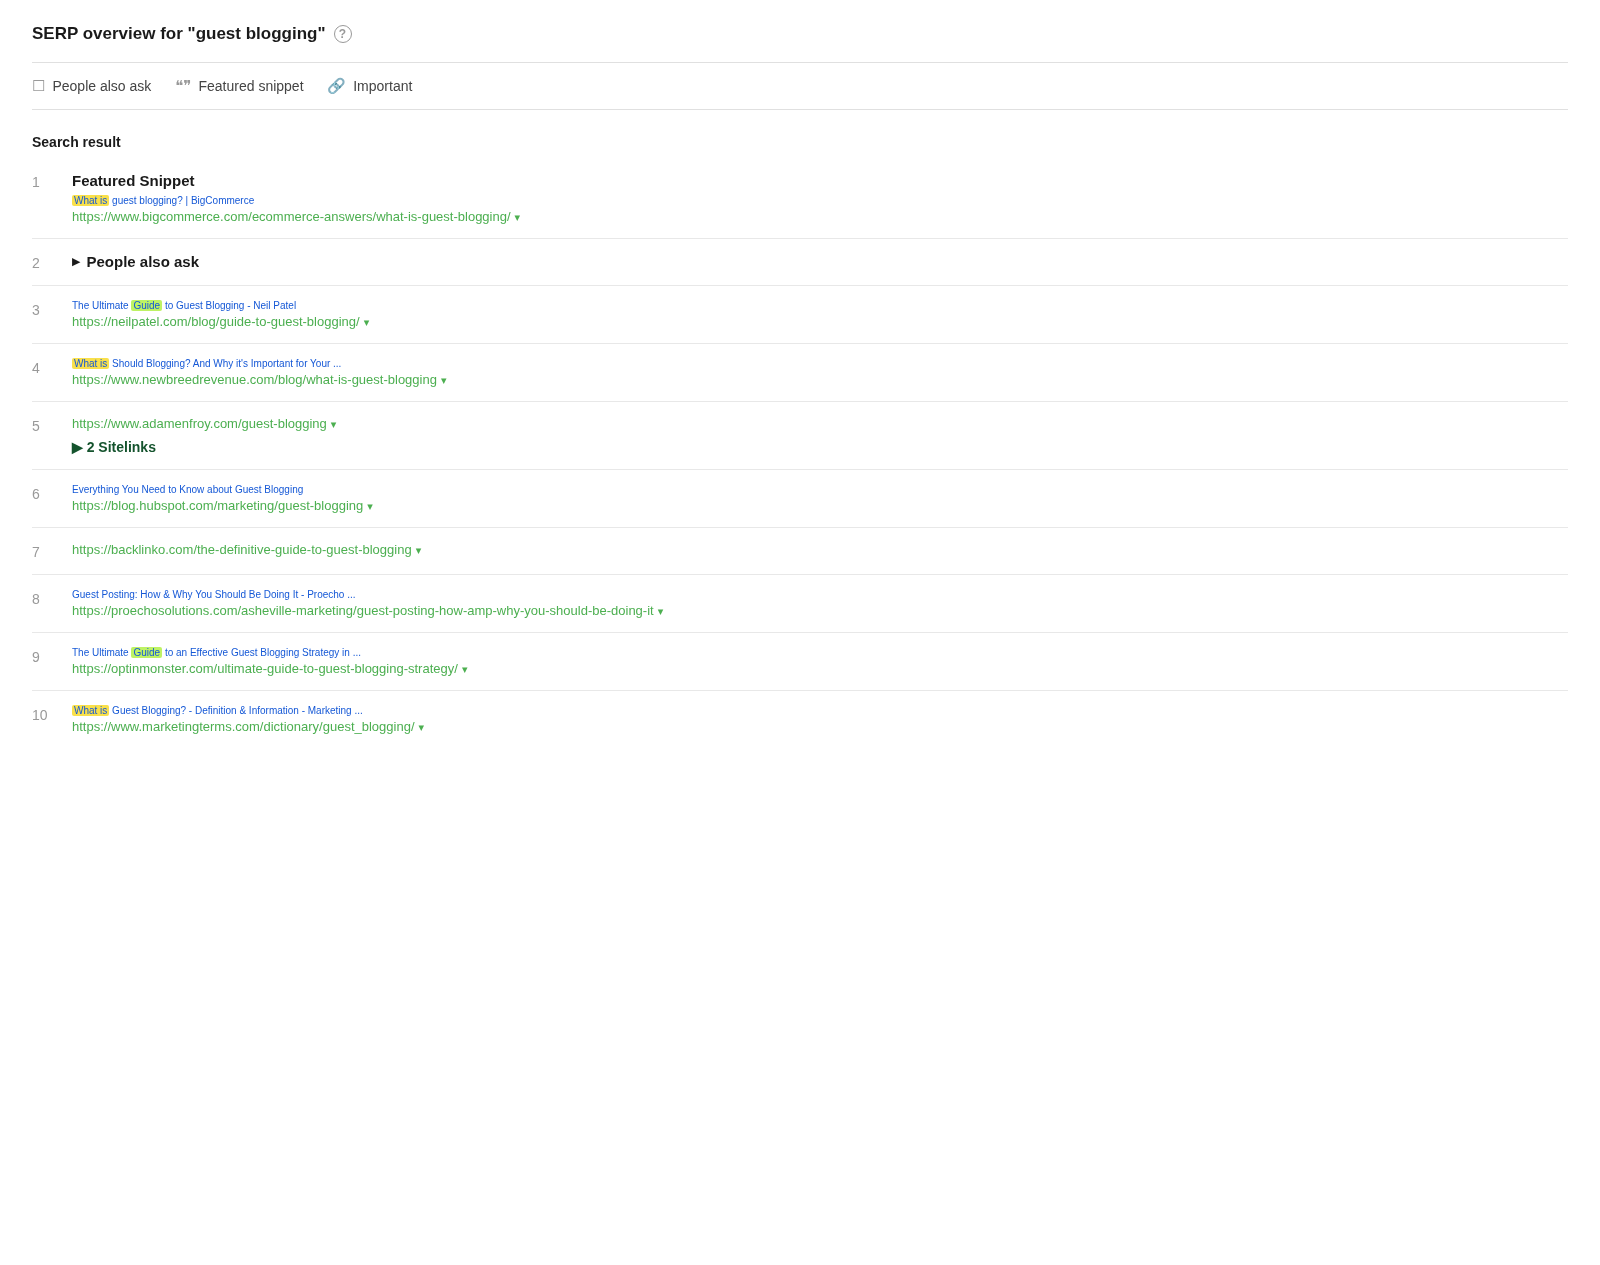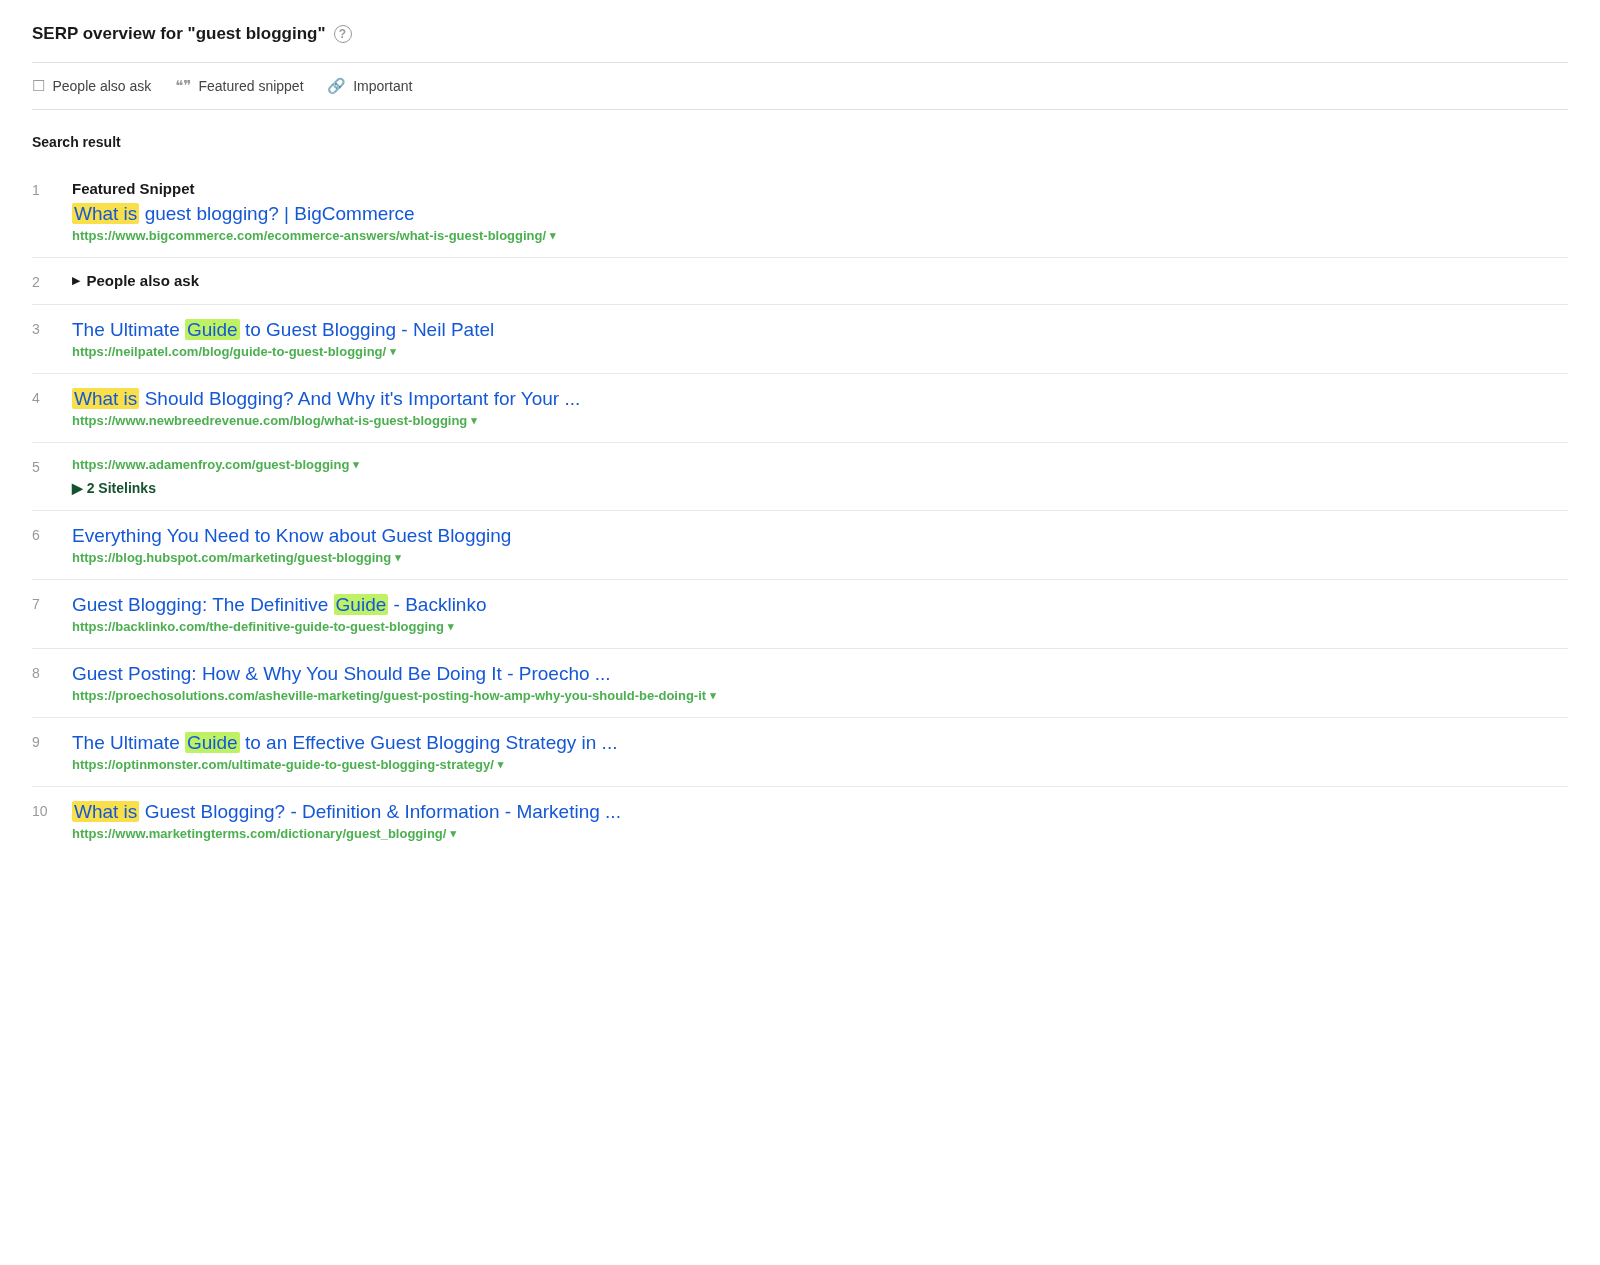--- a/index.html
+++ b/index.html
@@ -57,21 +57,21 @@
 
     .filter-icon {
       color: #999;
       font-size: 15px;
     }
 
     .section-header {
       font-size: 14px;
       font-weight: 700;
       color: #1a1a1a;
-      margin-bottom: 16px;
+      margin-bottom: 8px;
       padding-top: 4px;
     }
 
     .result-row {
       display: flex;
       align-items: flex-start;
       gap: 20px;
       padding: 14px 0;
       border-bottom: 1px solid #e8e8e8;
     }
@@ -85,35 +85,34 @@
       color: #999;
       min-width: 20px;
       padding-top: 2px;
     }
 
     .result-content {
       flex: 1;
     }
 
     .result-title {
-      font-size: 19px;
+      font-size: 10px;
       color: #1558d6;
       text-decoration: none;
       display: block;
       margin-bottom: 3px;
       cursor: pointer;
     }
 
     .result-url {
       font-size: 13px;
       color: #4caf50;
       display: flex;
-      align-items: center;
+      align-items: flex-end;
       gap: 4px;
-      font-weight: bold;
     }
 
     .dropdown-arrow {
       color: #4caf50;
       font-size: 11px;
     }
 
     .featured-label {
       font-size: 15px;
       font-weight: 700;
@@ -227,21 +226,20 @@
     <div class="result-row">
       <div class="row-number">6</div>
       <div class="result-content">
         <a class="result-title" href="#"><span>Everything You Need to Know about Guest Blogging</span></a>
         <div class="result-url">https://blog.hubspot.com/marketing/guest-blogging <span class="dropdown-arrow">▾</span></div>
       </div>
     </div>
     <div class="result-row">
       <div class="row-number">7</div>
       <div class="result-content">
-        <a class="result-title" href="#"><span>Guest Blogging: The Definitive </span><span class="highlight-green">Guide</span><span> - Backlinko</span></a>
         <div class="result-url">https://backlinko.com/the-definitive-guide-to-guest-blogging <span class="dropdown-arrow">▾</span></div>
       </div>
     </div>
     <div class="result-row">
       <div class="row-number">8</div>
       <div class="result-content">
         <a class="result-title" href="#"><span>Guest Posting: How &amp; Why You Should Be Doing It - Proecho ...</span></a>
         <div class="result-url">https://proechosolutions.com/asheville-marketing/guest-posting-how-amp-why-you-should-be-doing-it <span class="dropdown-arrow">▾</span></div>
       </div>
     </div>

